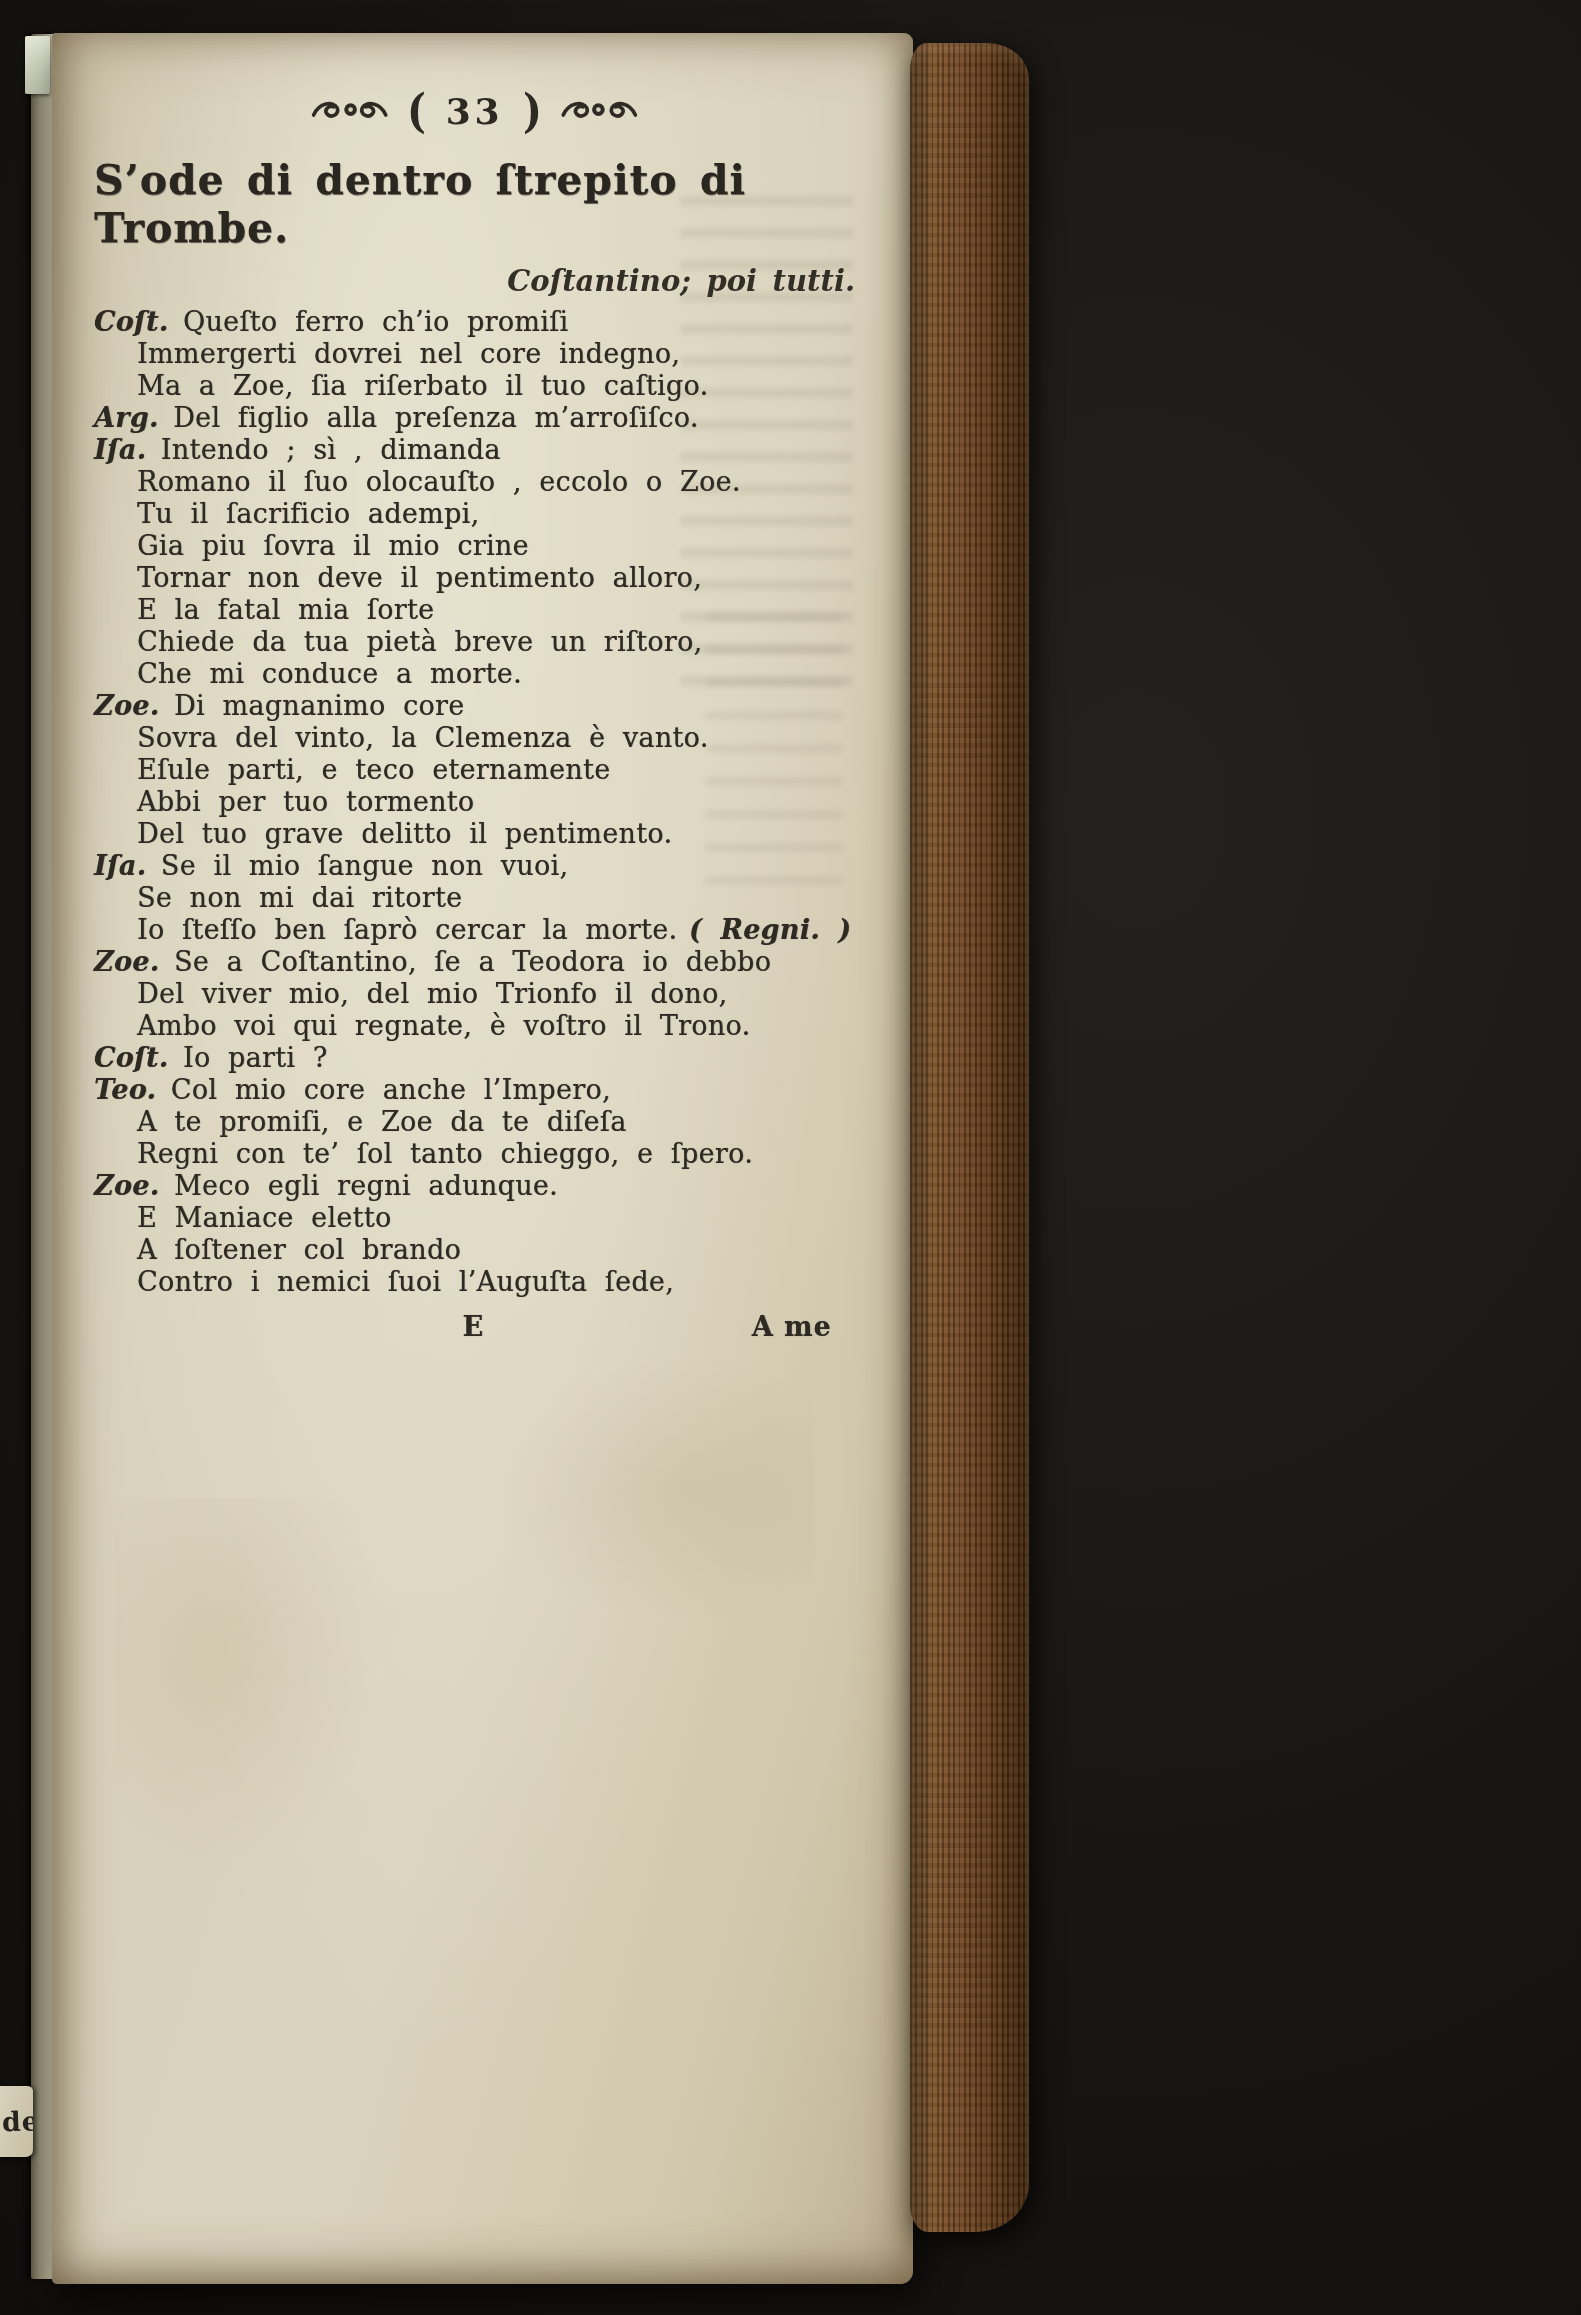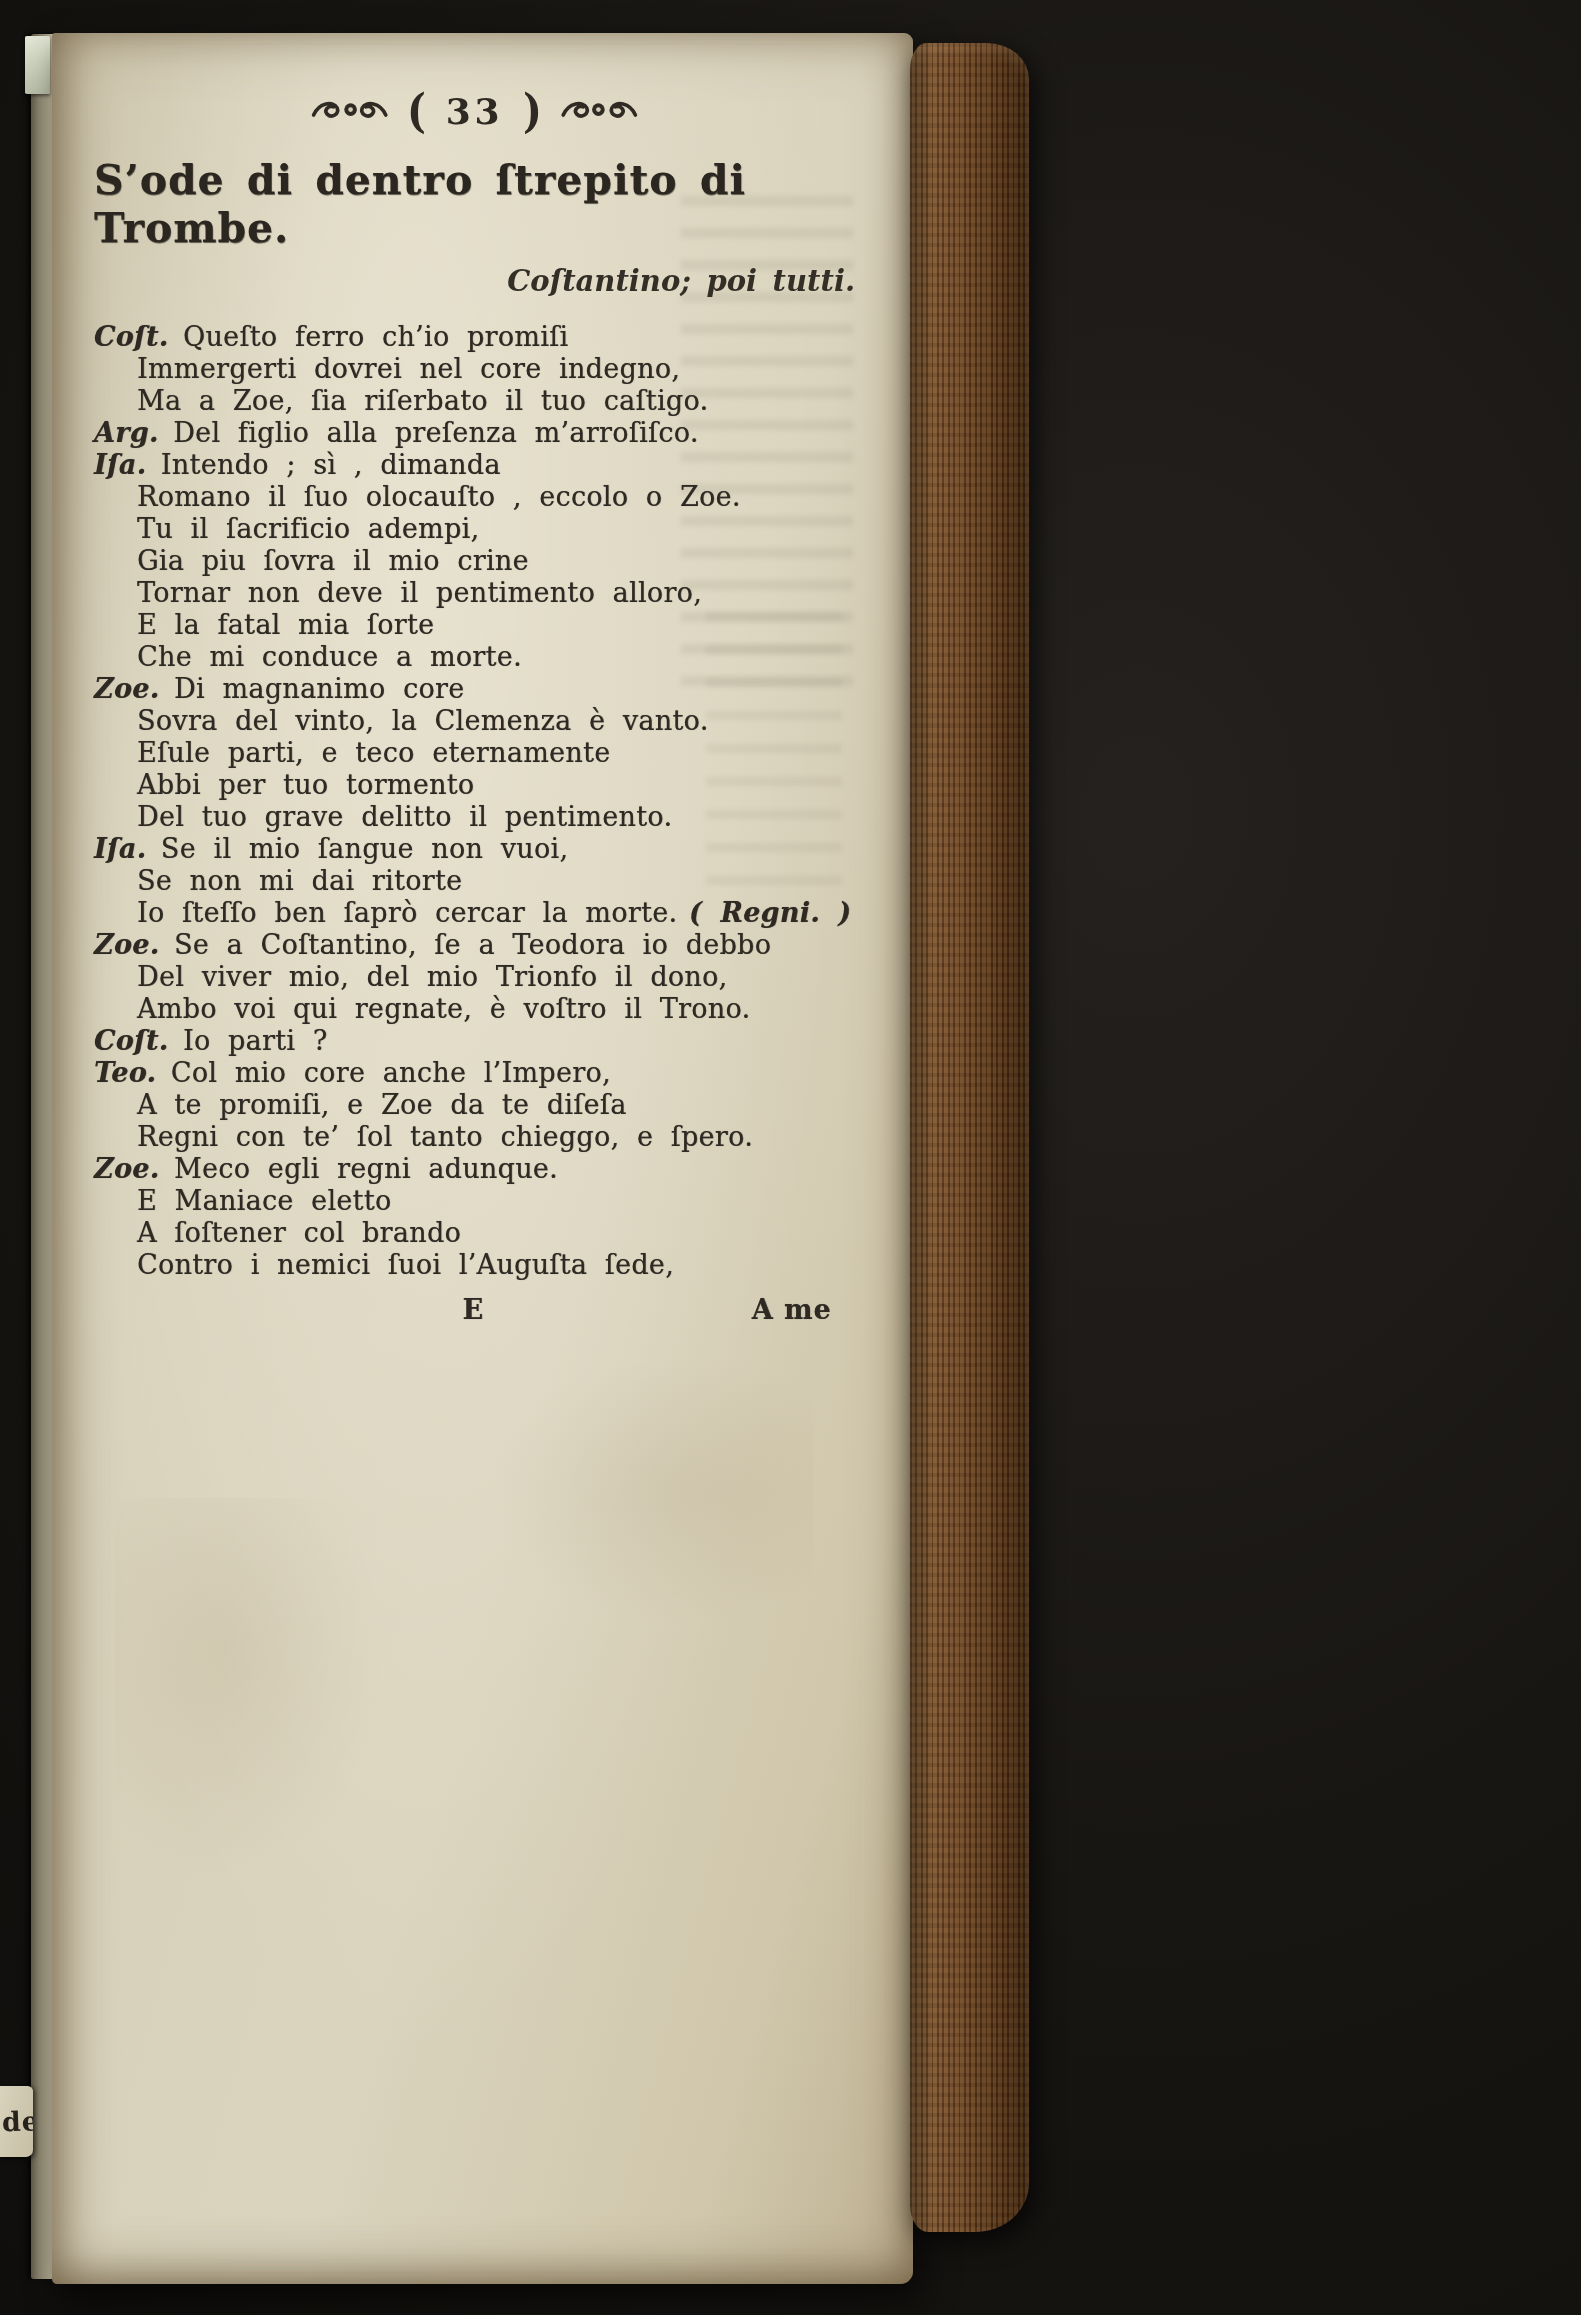--- a/index.html
+++ b/index.html
@@ -84,21 +84,21 @@
   .title{
     margin:23.5px 0 0 0;text-align:left;
     font-size:41px;font-weight:700;letter-spacing:0.9px;word-spacing:7.2px;
     color:#2b2720;text-shadow:0.5px 0.5px 0.9px rgba(43,39,32,.7);
   }
   .subtitle{
     margin-top:12.7px;text-align:right;
     font-style:italic;font-weight:600;font-size:29px;word-spacing:5.4px;color:#332f27;
   }
 
-  .verse{margin-top:23px;font-size:27px;line-height:32px;word-spacing:.32em;letter-spacing:0.3px;}
+  .verse{margin-top:8px;font-size:27px;line-height:32px;word-spacing:.32em;letter-spacing:0.3px;}
   .verse .line{display:flex;align-items:baseline;white-space:nowrap;
     text-shadow:0.4px 0.4px 0.7px rgba(45,40,32,.65);}
   .verse .line.cont{padding-left:43px;}
   .verse .speaker{font-style:italic;padding-right:14.5px;font-weight:600;}
   .verse .stagedir{margin-left:auto;font-style:italic;font-weight:700;padding-right:3.6px;}
 
   .footer{position:relative;height:40px;margin-top:12.7px;font-size:27px;font-weight:700;
     text-shadow:0.4px 0.4px 0.7px rgba(45,40,32,.65);}
   .footer .sig{position:absolute;left:50%;transform:translateX(-58%);}
   .footer .catch{position:absolute;right:23.5px;letter-spacing:0.9px;}
@@ -177,20 +177,23 @@
           <div class="line cont">
             <span class="text">Gia piu ſovra il mio crine</span>
           </div>
           <div class="line cont">
             <span class="text">Tornar non deve il pentimento alloro,</span>
           </div>
           <div class="line cont">
             <span class="text">E la fatal mia ſorte</span>
           </div>
           <div class="line cont">
+            <span class="text">Chiede da tua pietà breve un riſtoro,</span>
+          </div>
+          <div class="line cont">
             <span class="text">Che mi conduce a morte.</span>
           </div>
           <div class="line">
             <span class="speaker">Zoe.</span>
             <span class="text">Di magnanimo core</span>
           </div>
           <div class="line cont">
             <span class="text">Sovra del vinto, la Clemenza è vanto.</span>
           </div>
           <div class="line cont">

